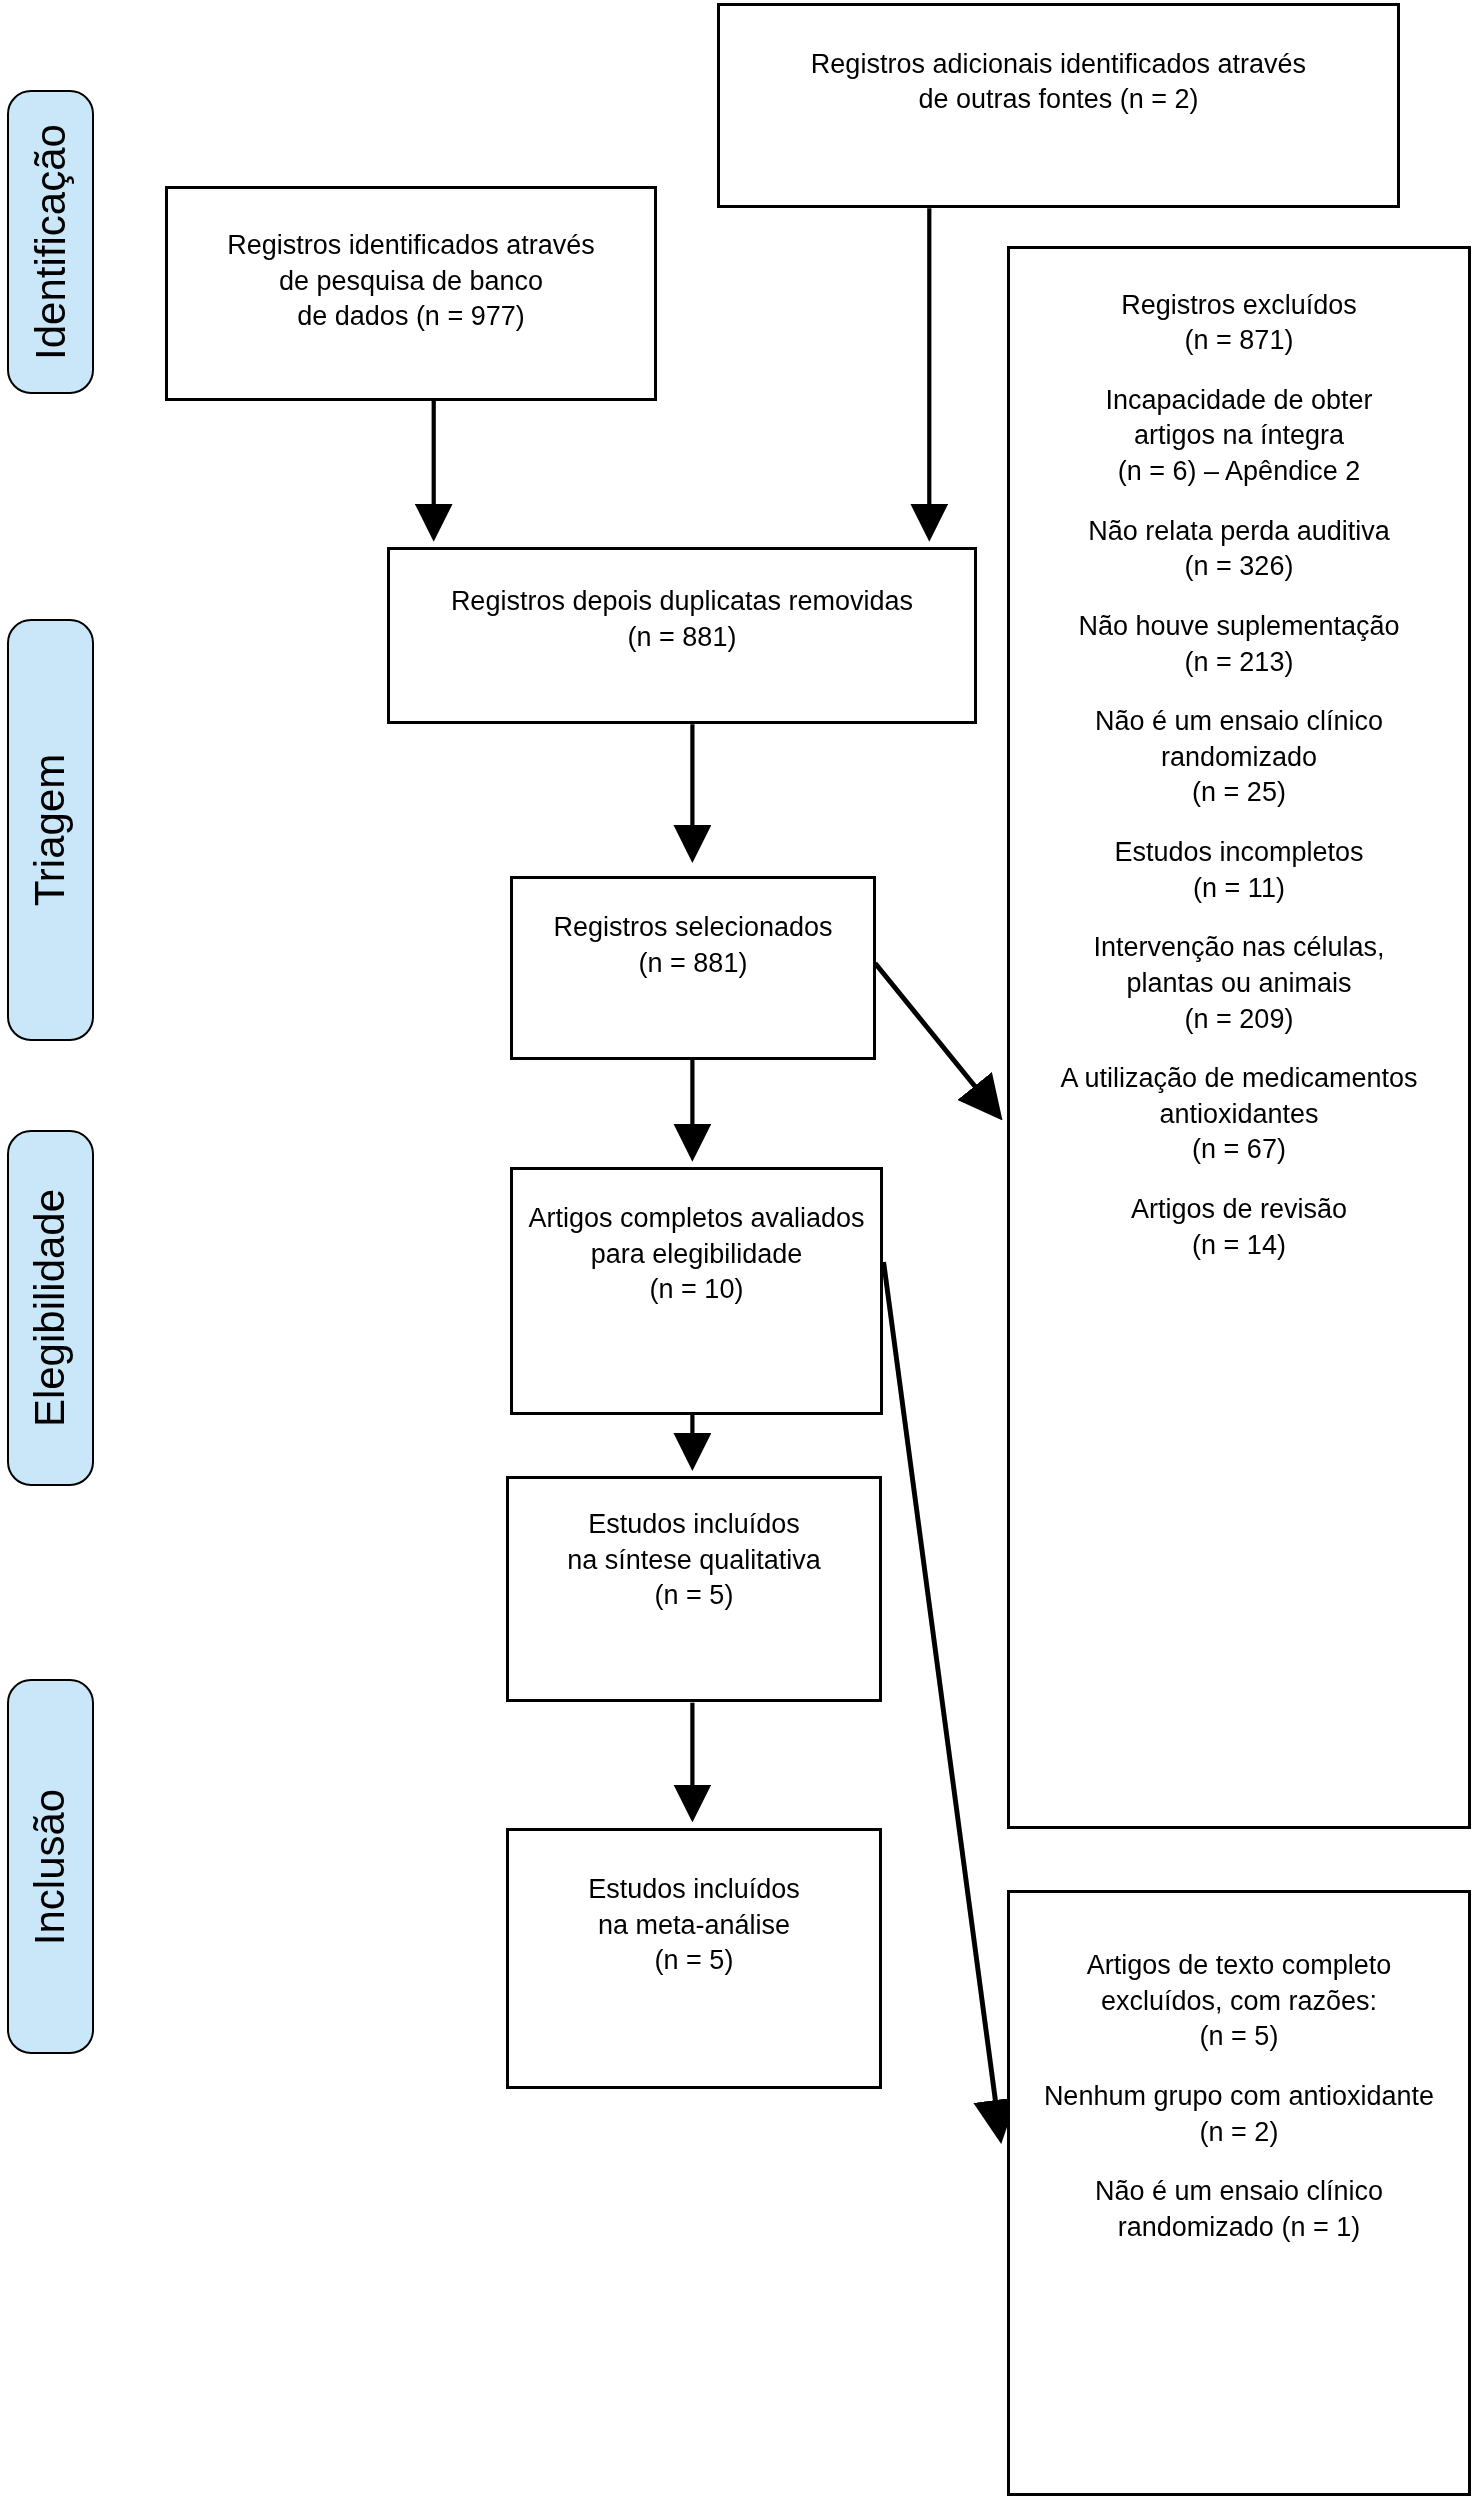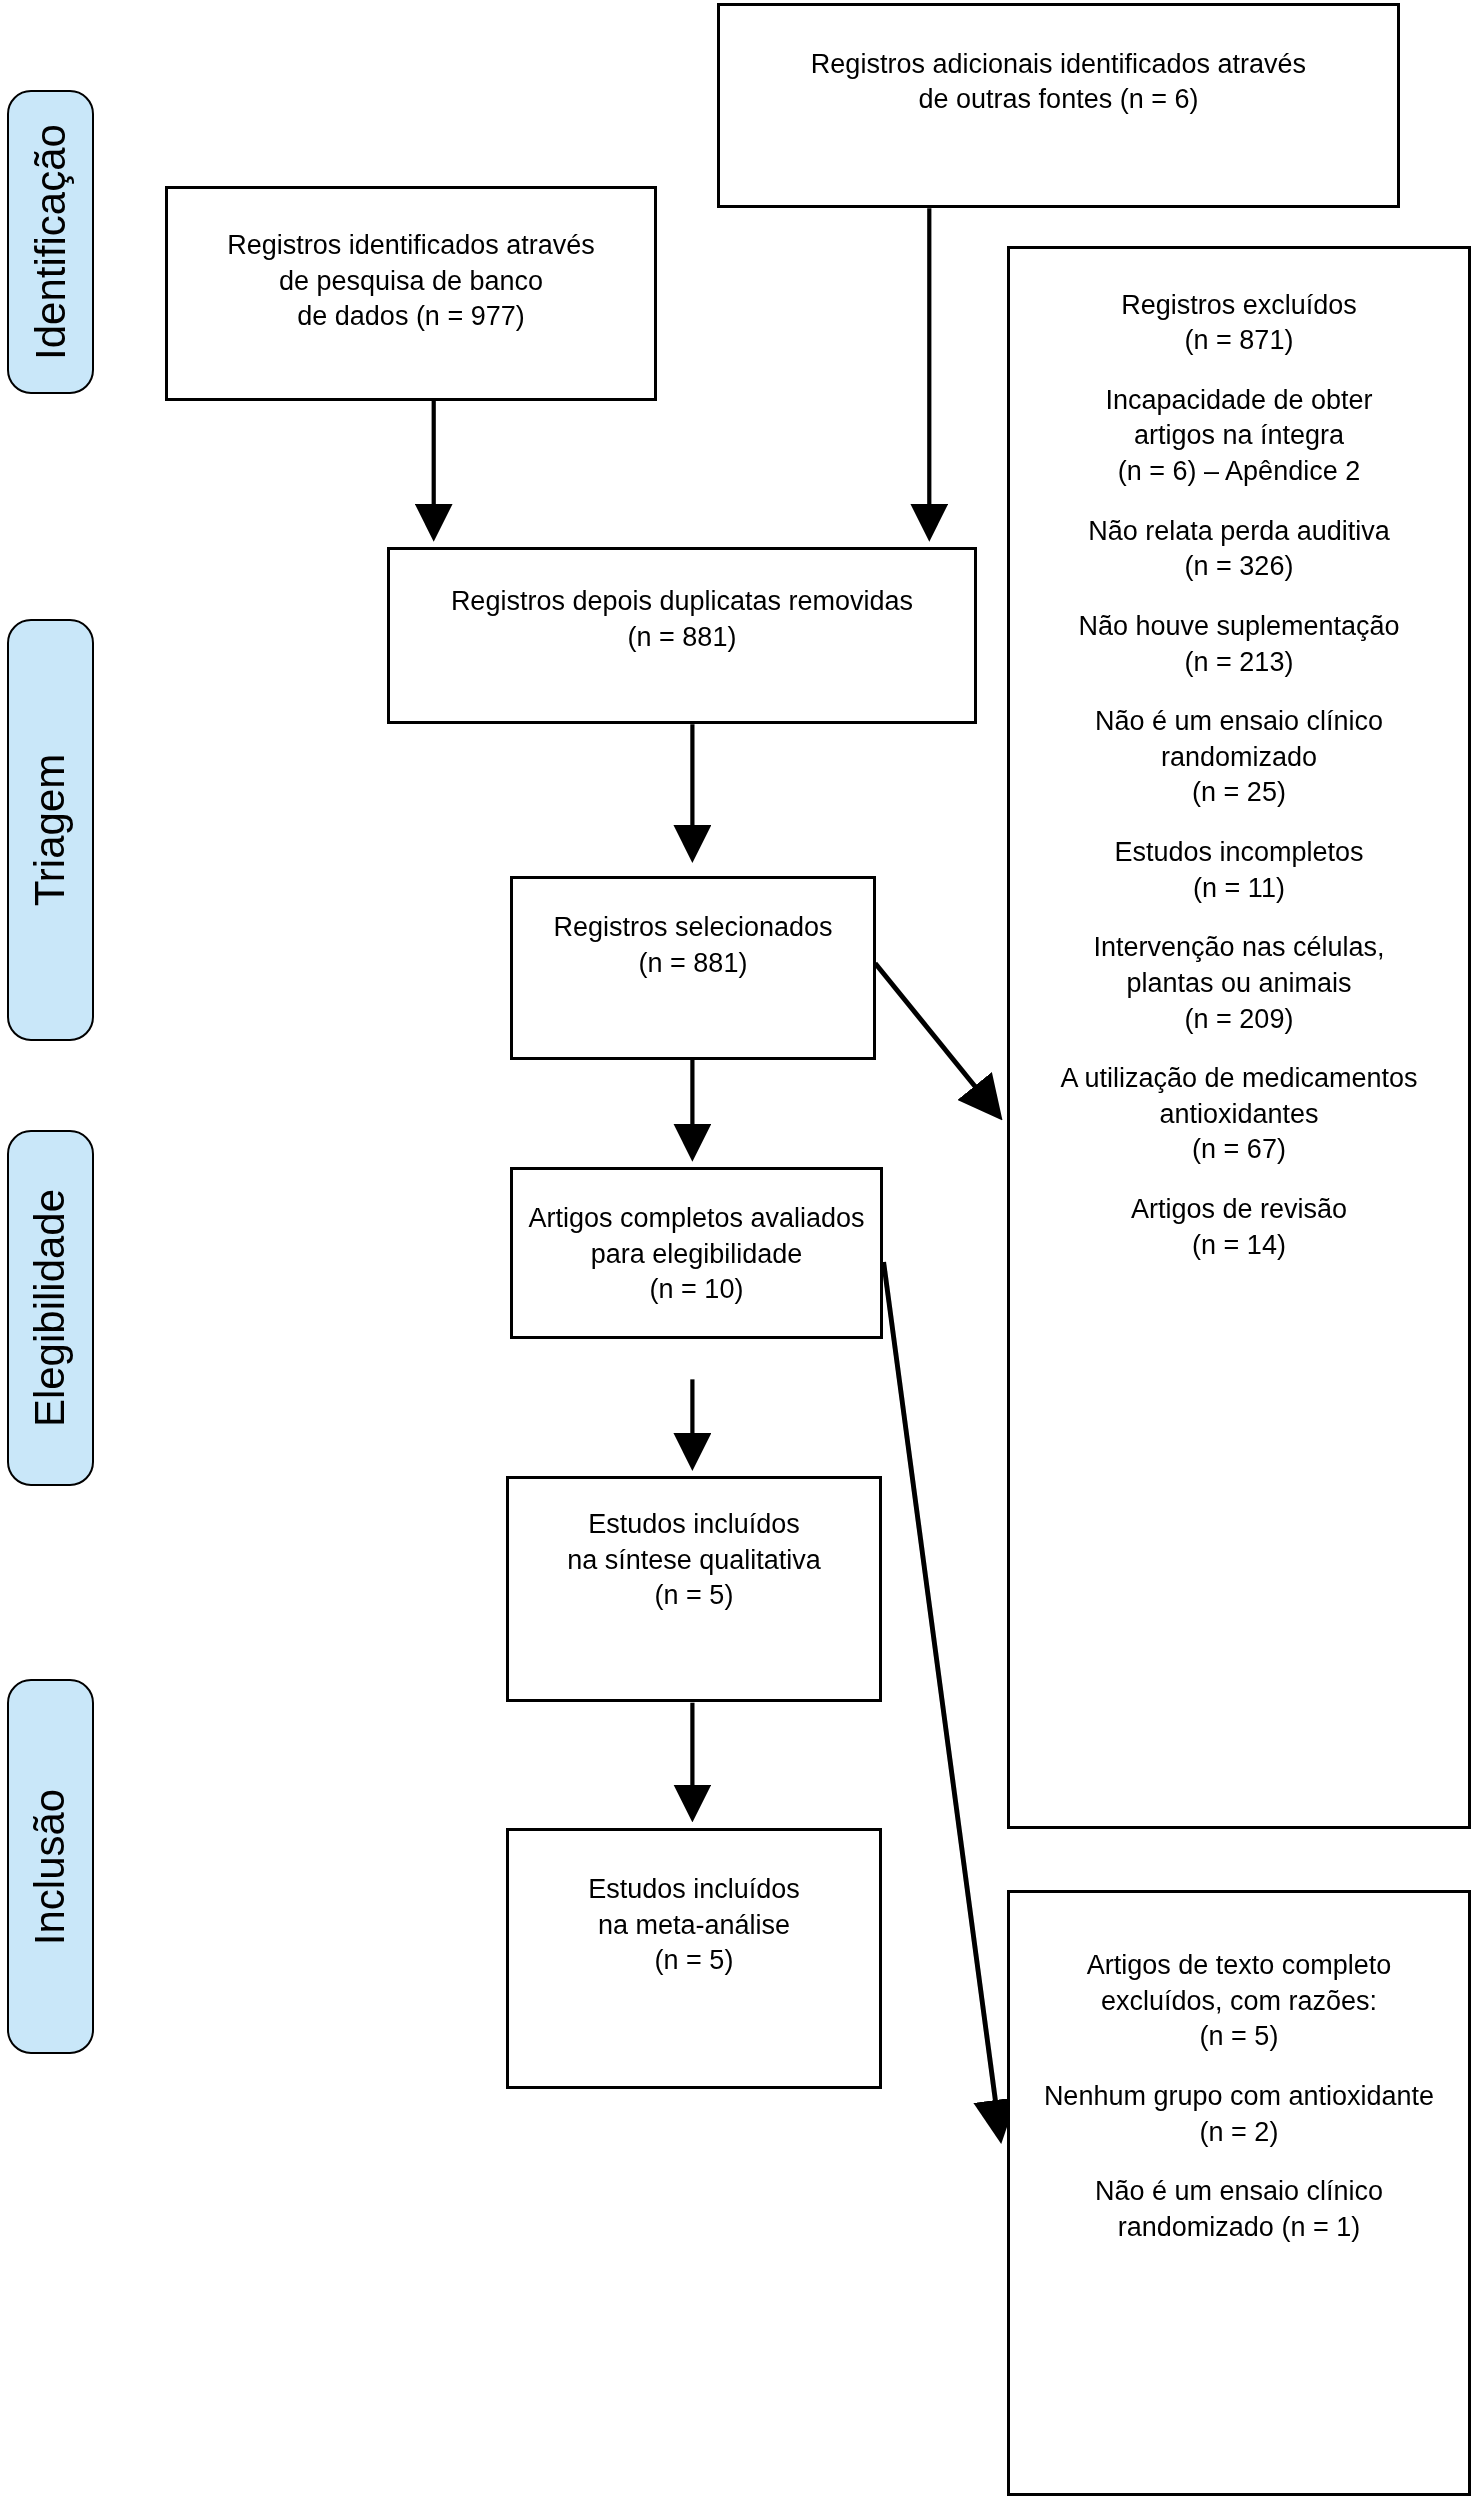--- a/index.html
+++ b/index.html
@@ -66,21 +66,21 @@
 
   #node-database     { left: 165px;  top: 186px;  width: 492px;  height: 215px; }
   #node-database .inner { padding-top: 39px; }
 
   #node-dedup        { left: 387px;  top: 547px;  width: 590px;  height: 177px; }
   #node-dedup .inner { padding-top: 34px; }
 
   #node-screened     { left: 510px;  top: 868px; width: 366px;  height: 184px; margin-top: 8px; }
   #node-screened .inner { padding-top: 31px; }
 
-  #node-fulltext     { left: 510px;  top: 1167px; width: 373px;  height: 172px; }
+  #node-fulltext     { left: 510px;  top: 1167px; width: 373px;  height: 248px; }
   #node-fulltext .inner { padding-top: 31px; }
 
   #node-qualitative  { left: 506px;  top: 1476px; width: 376px;  height: 226px; }
   #node-qualitative .inner { padding-top: 28px; }
 
   #node-metaanalysis { left: 506px;  top: 1828px; width: 376px;  height: 261px; }
   #node-metaanalysis .inner { padding-top: 41px; }
 
   #node-excluded     { left: 1007px; top: 246px;  width: 464px;  height: 1583px; }
   #node-excluded .inner { padding-top: 22.5px; }
@@ -146,21 +146,21 @@
   <div class="phase" id="phase-elegibilidade" style="left:7px; top:1130px; width:87px; height:356px;">
     <span class="phase-label">Elegibilidade</span>
   </div>
 
   <div class="phase" id="phase-inclusao" style="left:7px; top:1679px; width:87px; height:375px;">
     <span class="phase-label">Inclusão</span>
   </div>
 
   <div class="node" id="node-additional">
     <div class="inner">Registros adicionais identificados através
-de outras fontes (n = 6)</div>
+de outras fontes (n = 2)</div>
   </div>
 
   <div class="node" id="node-database">
     <div class="inner">Registros identificados através
 de pesquisa de banco
 de dados (n = 977)</div>
   </div>
 
   <div class="node" id="node-dedup">
     <div class="inner">Registros depois duplicatas removidas

